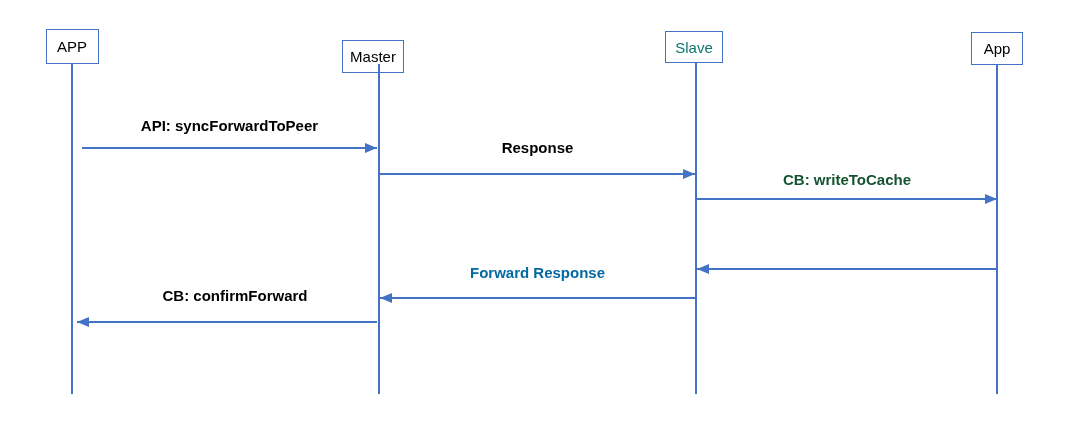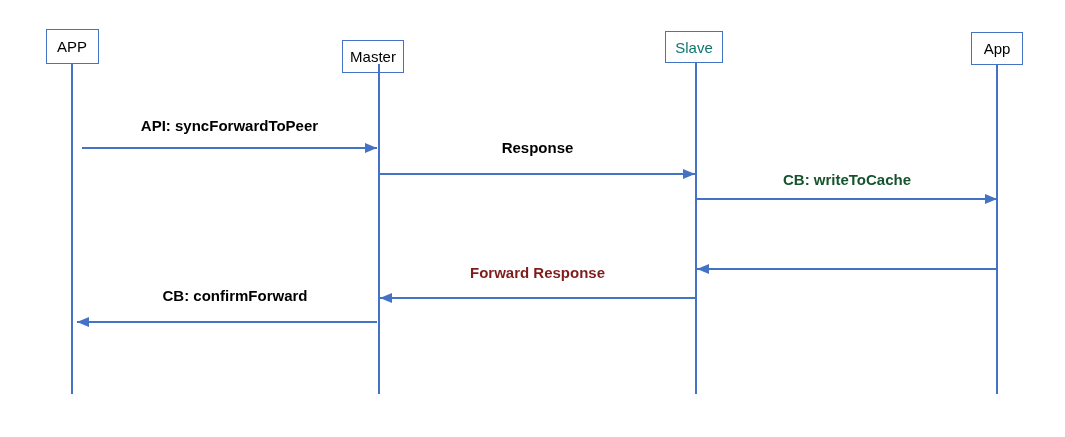--- a/index.html
+++ b/index.html
@@ -70,17 +70,17 @@
     <div class="msg-line" style="left: 380px; top: 173px; width: 315px; background: rgb(68, 114, 196);"></div>
     <div class="arrowhead right" style="left: 683px; top: 169px; border-left-color: rgb(68, 114, 196);"></div>
     <div class="msg-label" style="left: 537.5px; top: 139px; color: rgb(0, 0, 0);">Response</div>
     <div class="msg-line" style="left: 697px; top: 198px; width: 300px; background: rgb(68, 114, 196);"></div>
     <div class="arrowhead right" style="left: 985px; top: 194px; border-left-color: rgb(68, 114, 196);"></div>
     <div class="msg-label" style="left: 847px; top: 171px; color: #14532d;">CB: writeToCache</div>
     <div class="msg-line" style="left: 697px; top: 268px; width: 300px; background: rgb(68, 114, 196);"></div>
     <div class="arrowhead left" style="left: 697px; top: 264px; border-right-color: rgb(68, 114, 196);"></div>
     <div class="msg-line" style="left: 380px; top: 297px; width: 315px; background: rgb(68, 114, 196);"></div>
     <div class="arrowhead left" style="left: 380px; top: 293px; border-right-color: rgb(68, 114, 196);"></div>
-    <div class="msg-label" style="left: 537.5px; top: 264px; color: #7f1d1d;">Forward Response</div>
+    <div class="msg-label" style="left: 537.5px; top: 264px; color: #0369a1;">Forward Response</div>
     <div class="msg-line" style="left: 77px; top: 321px; width: 300px; background: rgb(68, 114, 196);"></div>
     <div class="arrowhead left" style="left: 77px; top: 317px; border-right-color: rgb(68, 114, 196);"></div>
     <div class="msg-label" style="left: 235px; top: 287px; color: rgb(0, 0, 0);">CB: confirmForward</div>
   </div>
 
 </body></html>

